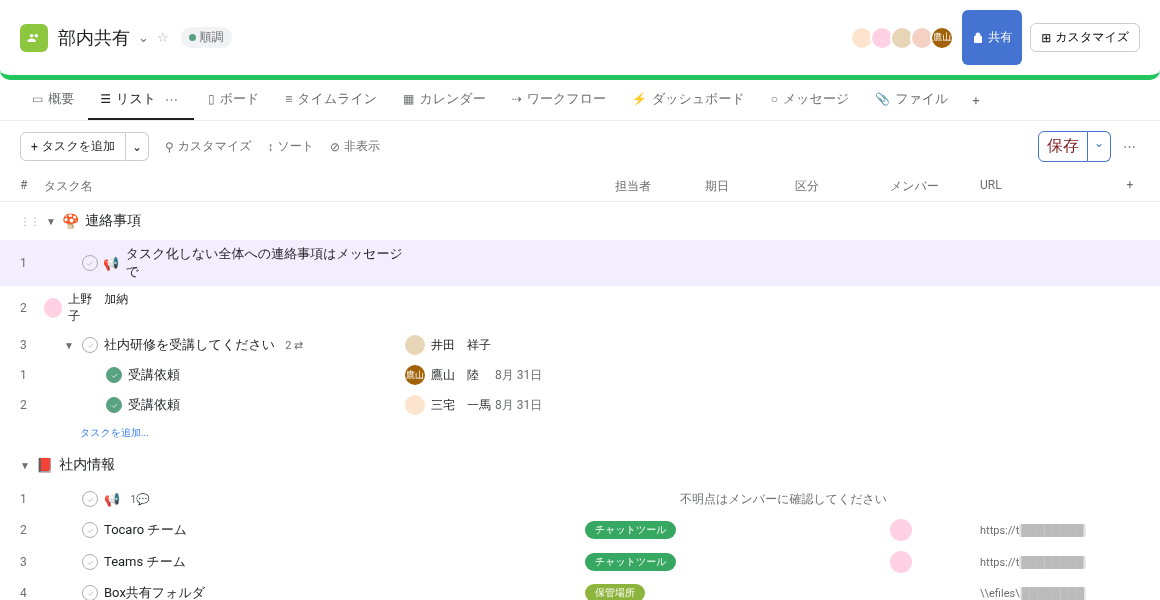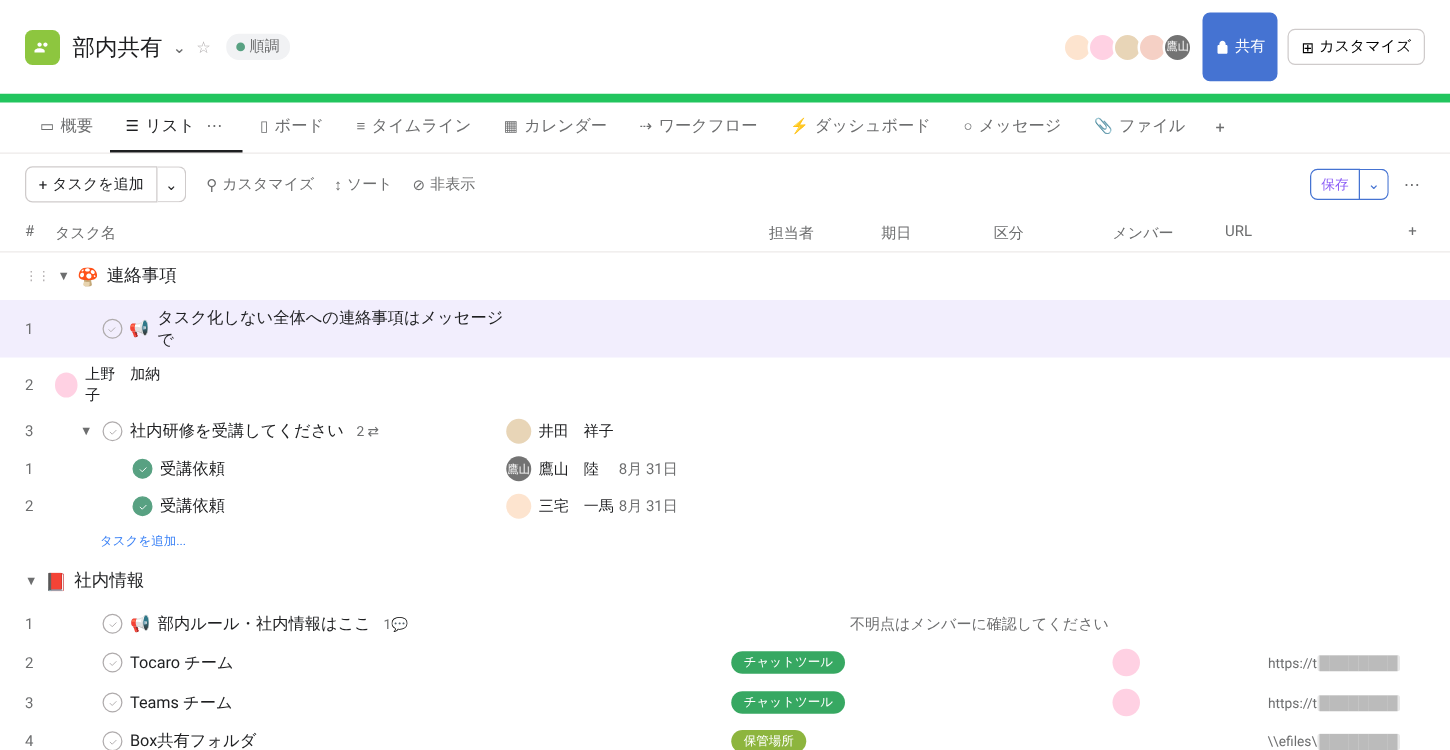--- a/index.html
+++ b/index.html
@@ -1,51 +1,51 @@
 <!DOCTYPE html>
 <html><head>
   <meta charset="utf-8">
   <style>
     * { margin: 0; padding: 0; box-sizing: border-box; }
     body { font-family: -apple-system, BlinkMacSystemFont, "Segoe UI", Roboto, sans-serif; font-size: 13px; color: #1e1f21; background: #fff; }
     
-    .header { display: flex; align-items: center; padding: 10px 20px; border-bottom: 7px solid #22c55e; }
+    .header { display: flex; align-items: center; padding: 10px 20px; border-bottom: 5px solid #22c55e; border-radius: 10px; }
     .project-icon { width: 28px; height: 28px; background: #8dc63f; border-radius: 6px; display: flex; align-items: center; justify-content: center; margin-right: 10px; }
     .project-icon svg { width: 14px; height: 14px; fill: #fff; }
     .project-title { font-size: 18px; font-weight: 500; }
     .dropdown-icon { margin: 0 8px; color: #6d6e6f; cursor: pointer; }
     .star-icon { color: #afabac; margin-right: 12px; cursor: pointer; }
     .status-badge { display: inline-flex; align-items: center; gap: 4px; font-size: 12px; color: #6d6e6f; background: #f1f2f4; padding: 2px 8px; border-radius: 10px; }
     .status-dot { width: 7px; height: 7px; border-radius: 50%; background: #58a182; }
     .header-right { margin-left: auto; display: flex; align-items: center; gap: 8px; }
     .avatar-stack { display: flex; }
     .avatar { width: 24px; height: 24px; border-radius: 50%; margin-left: -4px; border: 2px solid #fff; display: flex; align-items: center; justify-content: center; font-size: 10px; }
     .avatar-1 { background: #fde4cf; }
     .avatar-2 { background: #ffd1e3; }
     .avatar-3 { background: #e8d5b7; }
     .avatar-4 { background: #f5d0c5; }
-    .avatar-5 { background: #737373; color: #fff; font-size: 9px; }
+    .avatar-5 { background: #a16207; color: #fff; font-size: 9px; }
     .share-btn { background: #4573d2; color: #fff; border: none; padding: 19px 10px; border-radius: 6px; font-size: 12px; display: flex; align-items: center; gap: 4px; cursor: pointer; }
     .customize-btn { background: #fff; border: 1px solid #cfcbcb; padding: 5px 10px; border-radius: 6px; font-size: 12px; display: flex; align-items: center; gap: 4px; cursor: pointer; }
     
     .tabs { display: flex; align-items: center; padding: 0 20px; border-bottom: 1px solid #edeae9; gap: 2px; }
     .tab { padding: 10px 12px; font-size: 13px; color: #6d6e6f; cursor: pointer; display: flex; align-items: center; gap: 5px; border-bottom: 2px solid transparent; }
     .tab.active { color: #1e1f21; border-bottom-color: #1e1f21; font-weight: 500; }
     .tab-icon { font-size: 12px; }
     .tab-more { color: #6d6e6f; padding: 0 4px; }
     .tab-add { color: #6d6e6f; padding: 10px; cursor: pointer; }
     
     .toolbar { display: flex; align-items: center; padding: 10px 20px; gap: 16px; }
     .add-task-btn { display: flex; align-items: center; gap: 4px; border: 1px solid #cfcbcb; padding: 5px 10px; border-radius: 6px; font-size: 12px; cursor: pointer; }
     .add-task-split { display:flex; }
     .add-task-split .add-task-btn:first-child { border-radius: 6px 0 0 6px; }
     .add-task-split .add-task-btn:last-child { border-radius: 0 6px 6px 0; border-left: none; padding: 5px 6px; }
     .toolbar-btn { display: flex; align-items: center; gap: 4px; color: #6d6e6f; font-size: 12px; cursor: pointer; }
     .toolbar-right { margin-left: auto; display: flex; align-items: center; gap: 8px; }
-    .save-btn { color: #8b5cf6; border: 1px solid #4573d2; padding: 4px 8px; border-radius: 6px 0 0 6px; font-size: 11px; cursor: pointer; margin-left: 30px; }
+    .save-btn { color: #7f1d1d; border: 1px solid #4573d2; padding: 4px 8px; border-radius: 6px 0 0 6px; font-size: 16px; cursor: pointer; margin-left: 30px; }
     .save-split { border: 1px solid #4573d2; border-left: none; padding: 4px 6px; border-radius: 0 6px 6px 0; color: #4573d2; cursor:pointer; font-size:12px;}
     .more-btn { color: #6d6e6f; cursor: pointer; padding: 4px; }
     
     .table-header { display: flex; padding: 6px 20px; border-bottom: 1px solid #edeae9; color: #6d6e6f; font-size: 12px; }
     .col-num { width: 24px; }
     .col-name { flex: 1; min-width: 300px; }
     .col-assignee { width: 90px; }
     .col-date { width: 90px; }
     .col-category { width: 95px; }
     .col-memo { width: 210px; }
@@ -76,21 +76,21 @@
     .add-task-row { padding: 6px 20px 6px 80px; color: #3b82f6; font-size: 10px; cursor: pointer; }
     
     .assignee { display: flex; align-items: center; gap: 6px; font-size: 12px; }
     .assignee-avatar { width: 20px; height: 20px; border-radius: 50%; display:flex; align-items:center; justify-content:center; font-size:9px; }
     .date-cell { font-size: 12px; color: #6d6e6f; }
     .tag { display: inline-block; padding: 2px 10px; border-radius: 10px; font-size: 10px; color: #fff; }
     .tag-chat { background: #37a862; }
     .tag-storage { background: #8db53e; }
     .memo-text { font-size: 12px; color: #6d6e6f; white-space: nowrap; overflow: hidden; text-overflow: ellipsis; }
     .member-avatar { width: 22px; height: 22px; border-radius: 50%; }
-    .url-text { font-size: 11px; color: #6d6e6f; white-space: nowrap; overflow: hidden; text-overflow: ellipsis; text-align: right; }
+    .url-text { font-size: 11px; color: #6d6e6f; white-space: nowrap; overflow: hidden; text-overflow: ellipsis; }
     .url-blur { background: #e8e8e8; color: #bbb; border-radius: 2px; padding: 0 2px; }
   </style>
 </head>
 <body>
 
 <div class="header">
   <div class="project-icon">
     <svg viewBox="0 0 24 24">
         <path d="M16 11c1.66 0 3-1.34 3-3s-1.34-3-3-3-3 1.34-3 3 1.34 3 3 3zm-8 0c1.66 0 3-1.34 3-3S9.66 5 8 5 5 6.34 5 8s1.34 3 3 3zm0 2c-2.33 0-7 1.17-7 3.5V19h14v-2.5c0-2.33-4.67-3.5-7-3.5z"></path>
       </svg>
@@ -335,21 +335,20 @@
       <div class="task-row">
       <div class="col-num">1</div>
       <div class="col-name task-indent-1">
         <span class="expand-icon"></span>
         <span class="check-icon ">
             <svg viewBox="0 0 24 24">
               <polyline points="5,12 10,17 19,8"></polyline>
             </svg>
           </span>
         <span class="task-emoji">📢</span>
-        <span class="task-name">部内ルール・社内情報はここ</span>
         <span class="task-meta">1💬</span>
       </div>
       <div class="col-assignee"></div>
       <div class="col-date date-cell"></div>
       <div class="col-category"></div>
       <div class="col-memo memo-text">不明点はメンバーに確認してください</div>
       <div class="col-member"></div>
       <div class="col-url url-text"></div>
       <div class="col-add"></div>
     </div>

